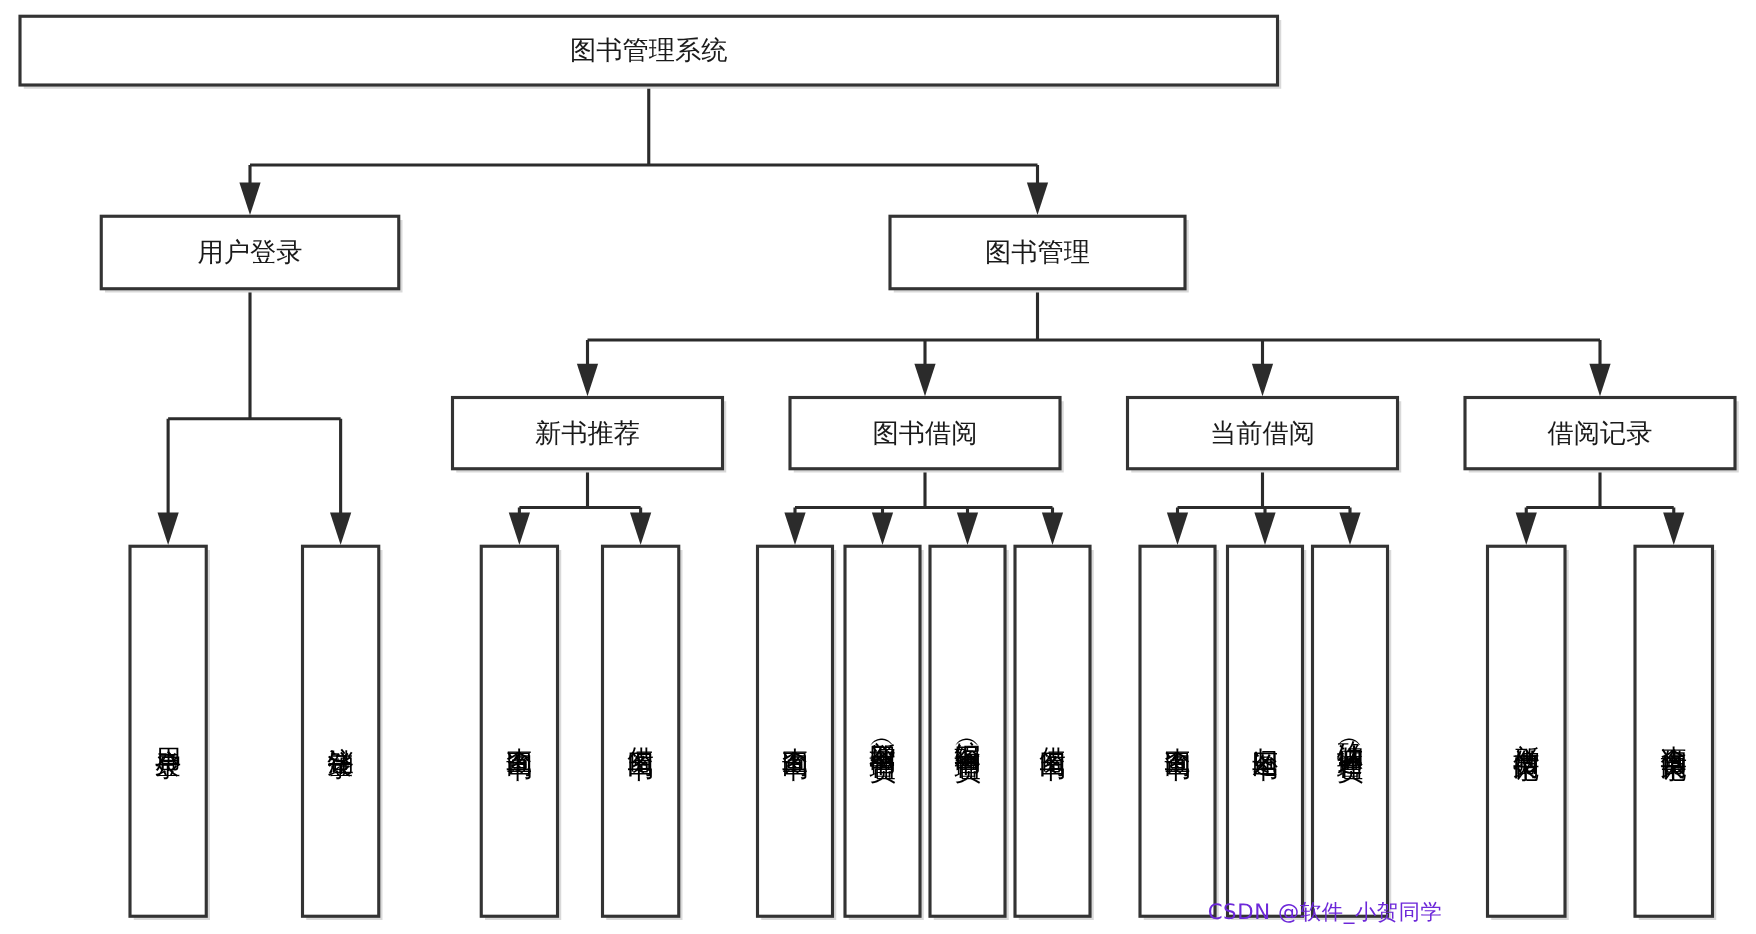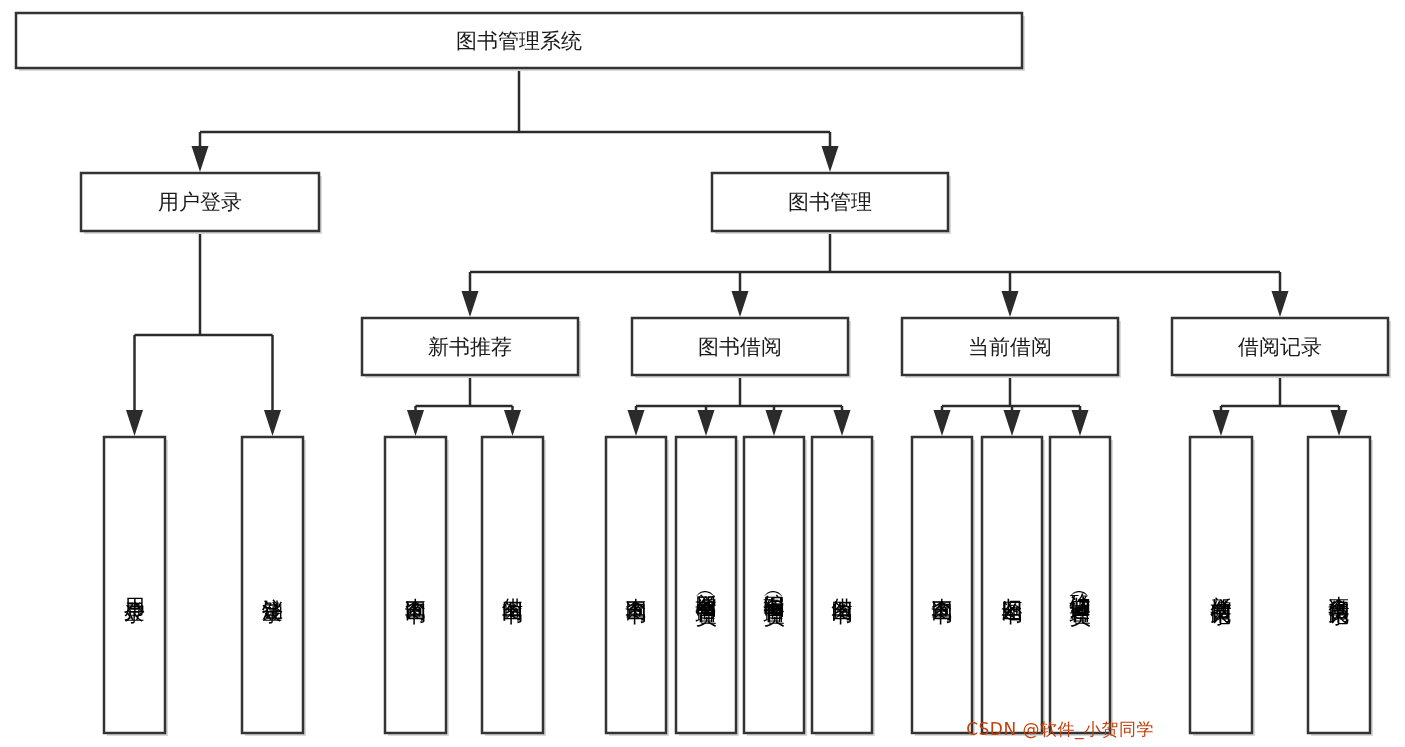--- a/index.html
+++ b/index.html
@@ -62,21 +62,21 @@
     text-orientation: upright;
     letter-spacing: 2px;
     white-space: pre;
   }
   .watermark {
     position: absolute;
     right: 8px;
     bottom: 6px;
     font-family: "DejaVu Sans", "Liberation Sans", sans-serif;
     font-size: 17px;
-    color: #c2410c;
+    color: #6d28d9;
     letter-spacing: 0.5px;
     white-space: nowrap;
     pointer-events: none;
   }
 </style>
 </head>
 <body>
 
 <div id="diagram-root">
   <svg class="diagram-canvas" viewBox="0 0 1405 747">

